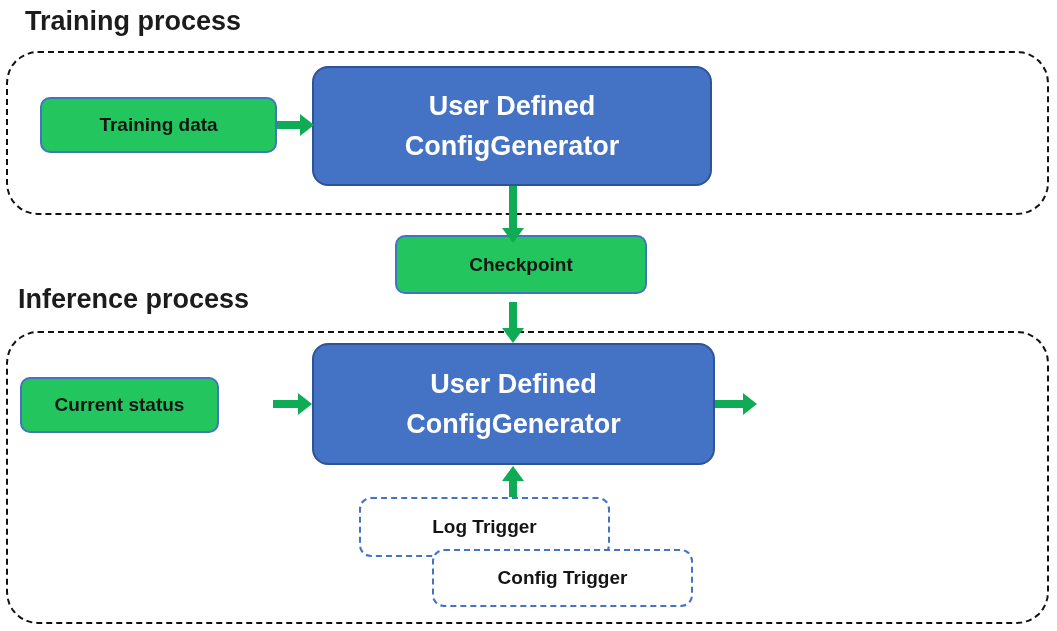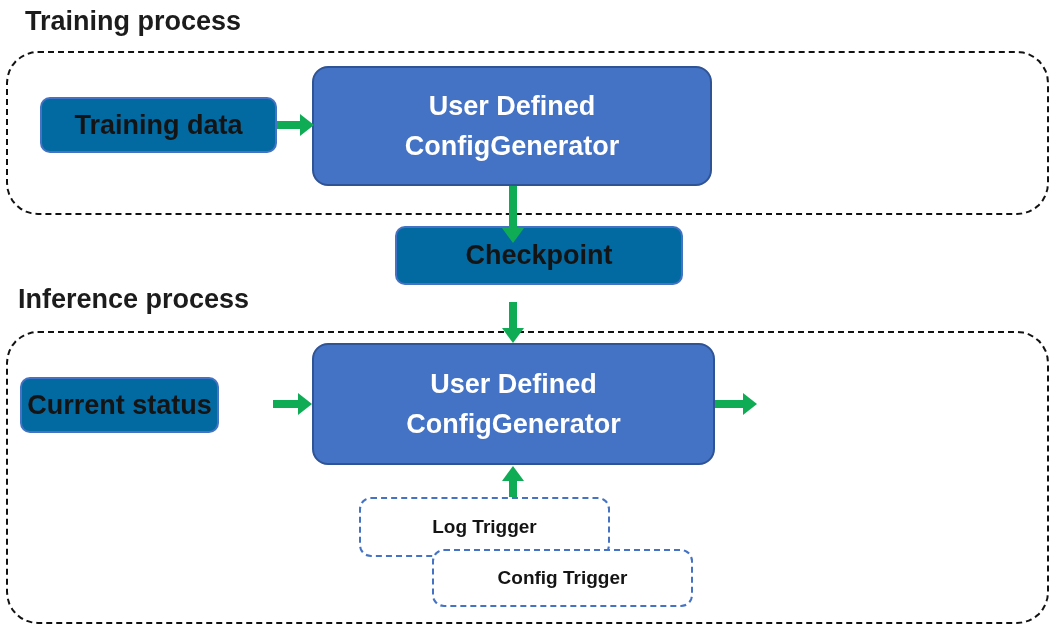--- a/index.html
+++ b/index.html
@@ -23,27 +23,27 @@
     white-space: nowrap;
   }
   .dashed-container {
     position: absolute;
     border: 2.5px dashed #111111;
     border-radius: 32px;
     background: transparent;
   }
   .white-box {
     position: absolute;
-    background: #0369a1;
+    background: #22c55e;
     border: 2px solid #4472C4;
     border-radius: 10px;
     display: flex;
     align-items: center;
     justify-content: center;
-    font-size: 27px;
+    font-size: 19px;
     color: #141414;
     white-space: nowrap;
     box-sizing: border-box;
   }
   .blue-box {
     position: absolute;
     background: #4472C4;
     border: 2.5px solid #2F5496;
     border-radius: 16px;
     display: flex;
@@ -119,21 +119,21 @@
   <div class="blue-box" style="left:312px; top:66px; width:400px; height:120px;">
     <span>User Defined</span>
     <span>ConfigGenerator</span>
   </div>
 
   <div class="arrow arrow-down" style="left:502px; top:186px; height:57px;">
     <div class="shaft-v" style="height:42px;"></div>
     <div class="head-down"></div>
   </div>
 
-  <div class="white-box" style="left:395px; top:226px; width:288px; height:59px;">Checkpoint</div>
+  <div class="white-box" style="left:395px; top:235px; width:252px; height:59px;">Checkpoint</div>
 
   <div class="arrow arrow-down" style="left:502px; top:302px; height:41px;">
     <div class="shaft-v" style="height:26px;"></div>
     <div class="head-down"></div>
   </div>
 
   <div class="section-label" style="left:18px; top:284px;">Inference process</div>
 
   <div class="dashed-container" style="left:6px; top:331px; width:1039px; height:289px;"></div>
 

